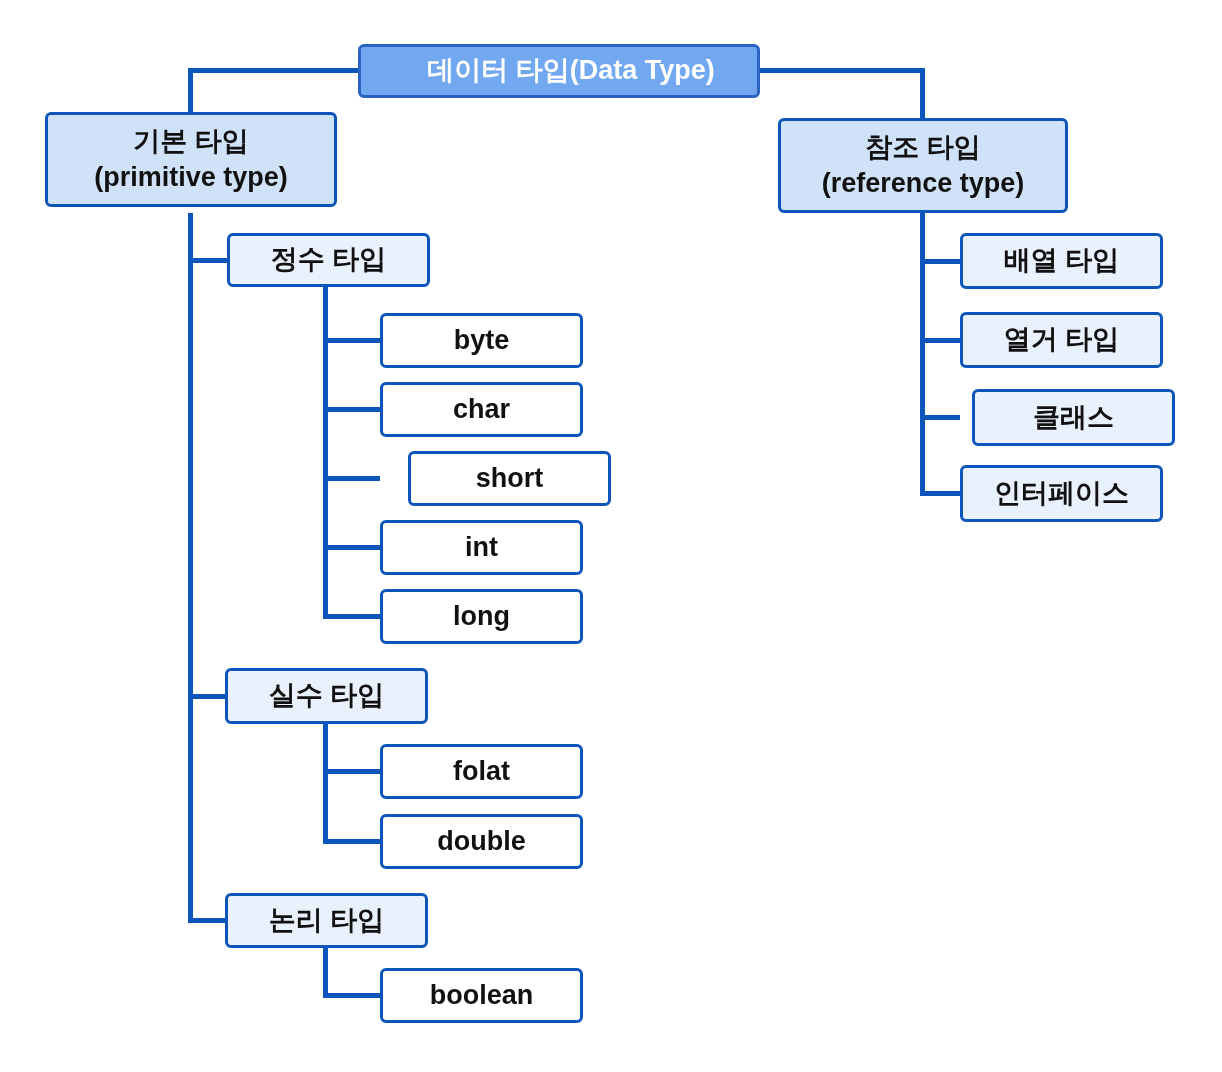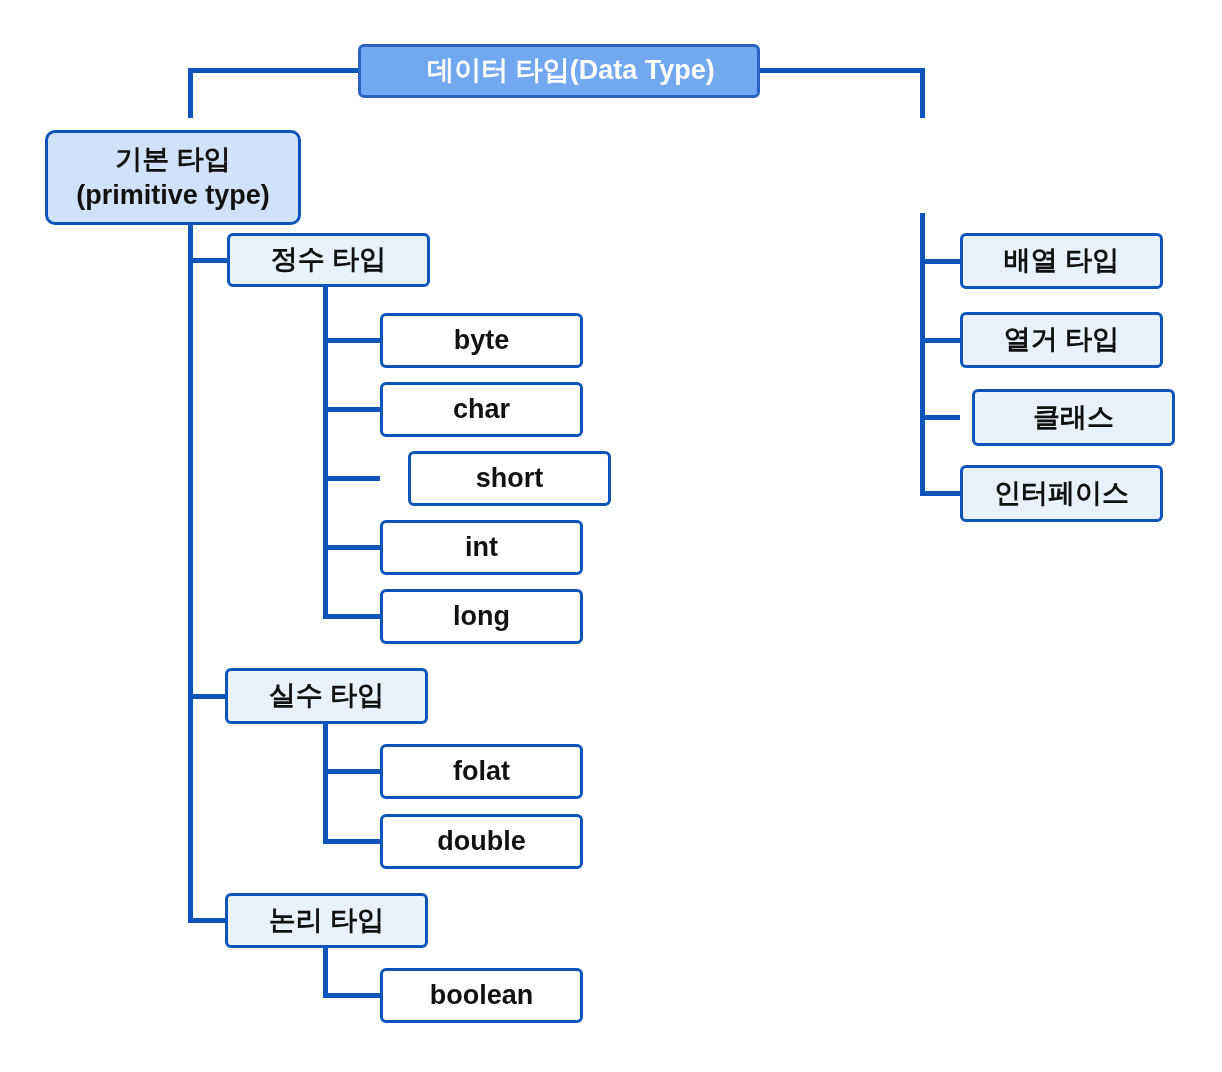--- a/index.html
+++ b/index.html
@@ -82,25 +82,29 @@
   <div class="line" style="left:920px;top:213px;width:5px;height:283px;"></div>
   <div class="line" style="left:920px;top:259px;width:40px;height:5px;"></div>
   <div class="line" style="left:920px;top:338px;width:40px;height:5px;"></div>
   <div class="line" style="left:920px;top:415px;width:40px;height:5px;"></div>
   <div class="line" style="left:920px;top:491px;width:40px;height:5px;"></div>
 
   <div class="node node--root" style="left:358px;top:44px;width:402px;height:54px;padding-left:24px;">
     <span>데이터 타입(Data Type)</span>
   </div>
 
-  <div class="node node--level1" style="left:45px;top:130px;width:256px;height:95px;border-radius:10px;">
+  <div class="node node--level1" style="left:45px;top:112px;width:292px;height:95px;">
     <span>기본 타입</span>
     <span>(primitive type)</span>
   </div>
 
+  <div class="node node--level1" style="left:778px;top:118px;width:290px;height:95px;">
+    <span>참조 타입</span>
+    <span>(reference type)</span>
+  </div>
 
   <div class="node node--mid" style="left:227px;top:233px;width:203px;height:54px;">
     <span>정수 타입</span>
   </div>
 
   <div class="node node--leaf" style="left:380px;top:313px;width:203px;height:55px;">
     <span>byte</span>
   </div>
   <div class="node node--leaf" style="left:380px;top:382px;width:203px;height:55px;">
     <span>char</span>

